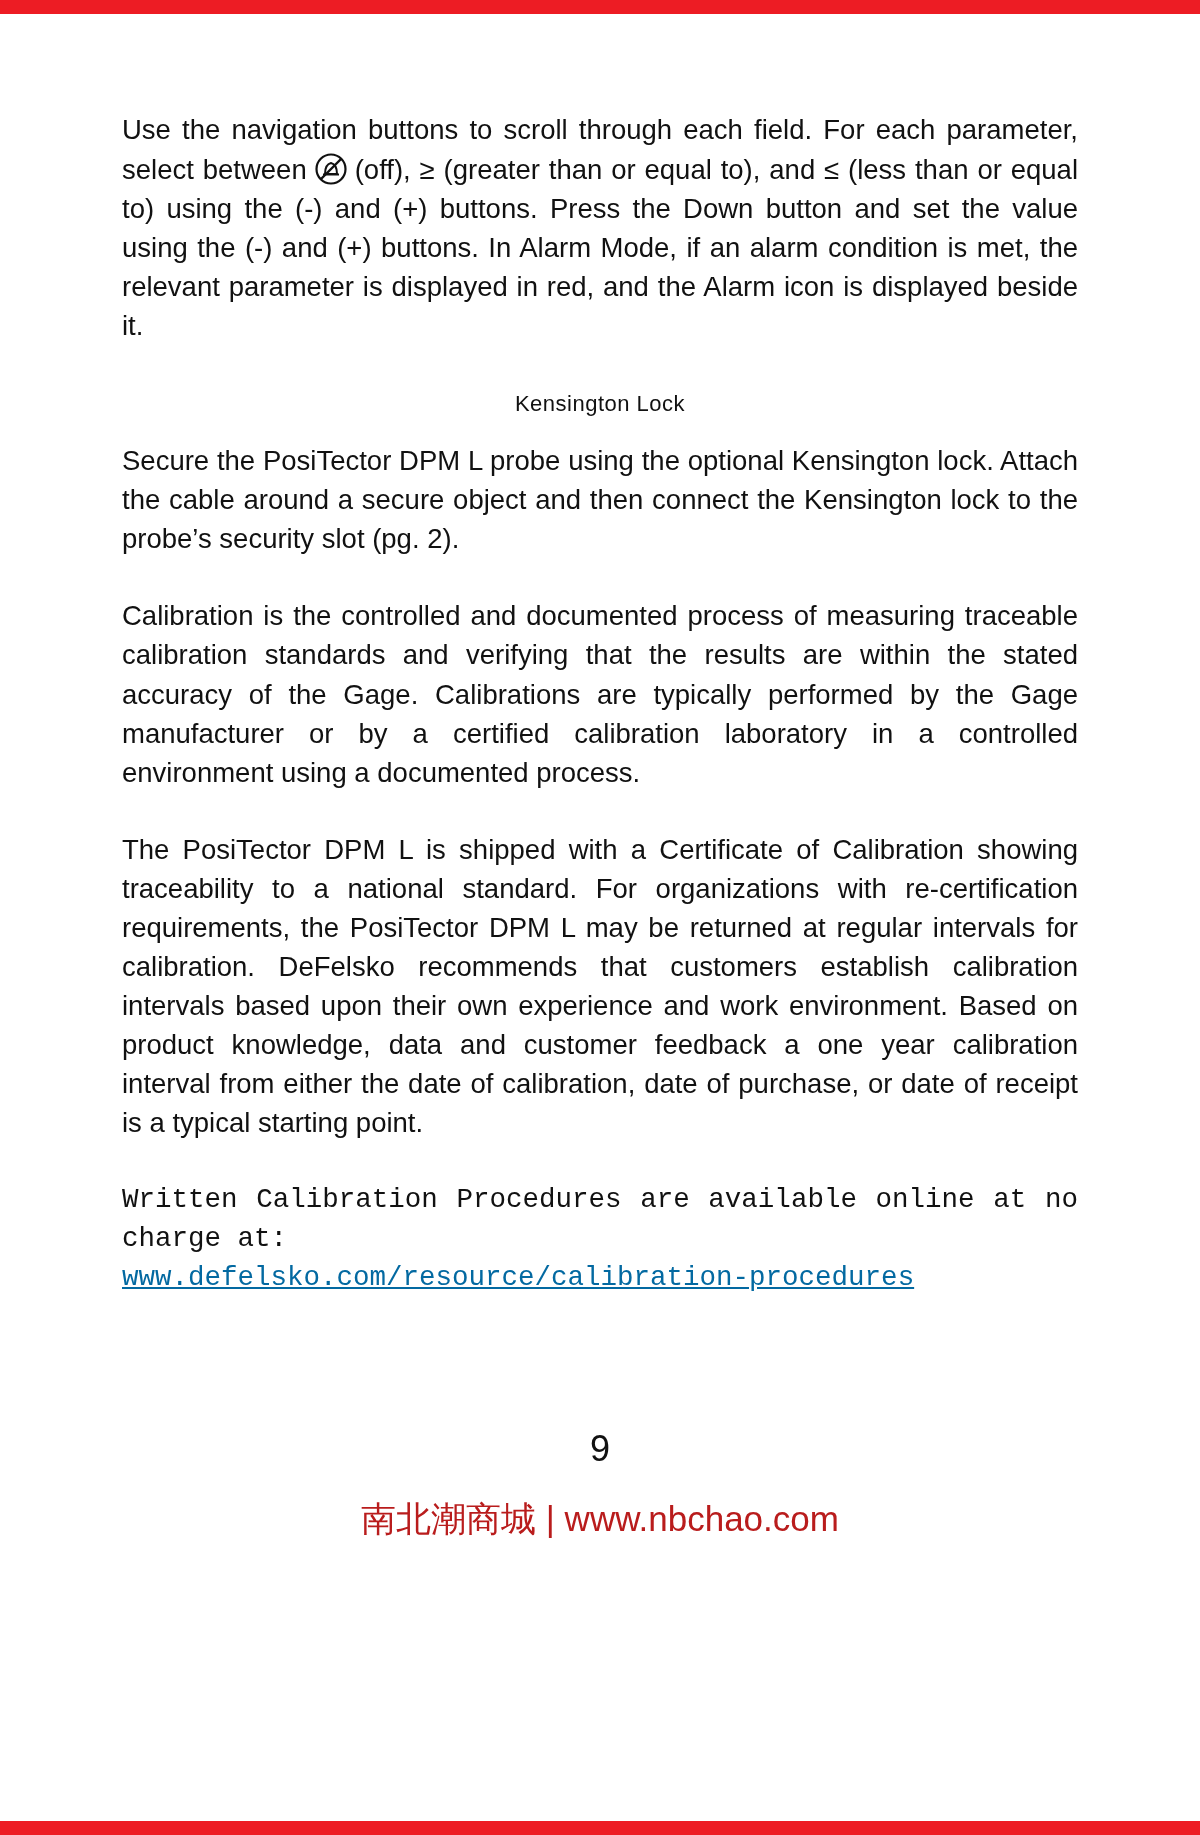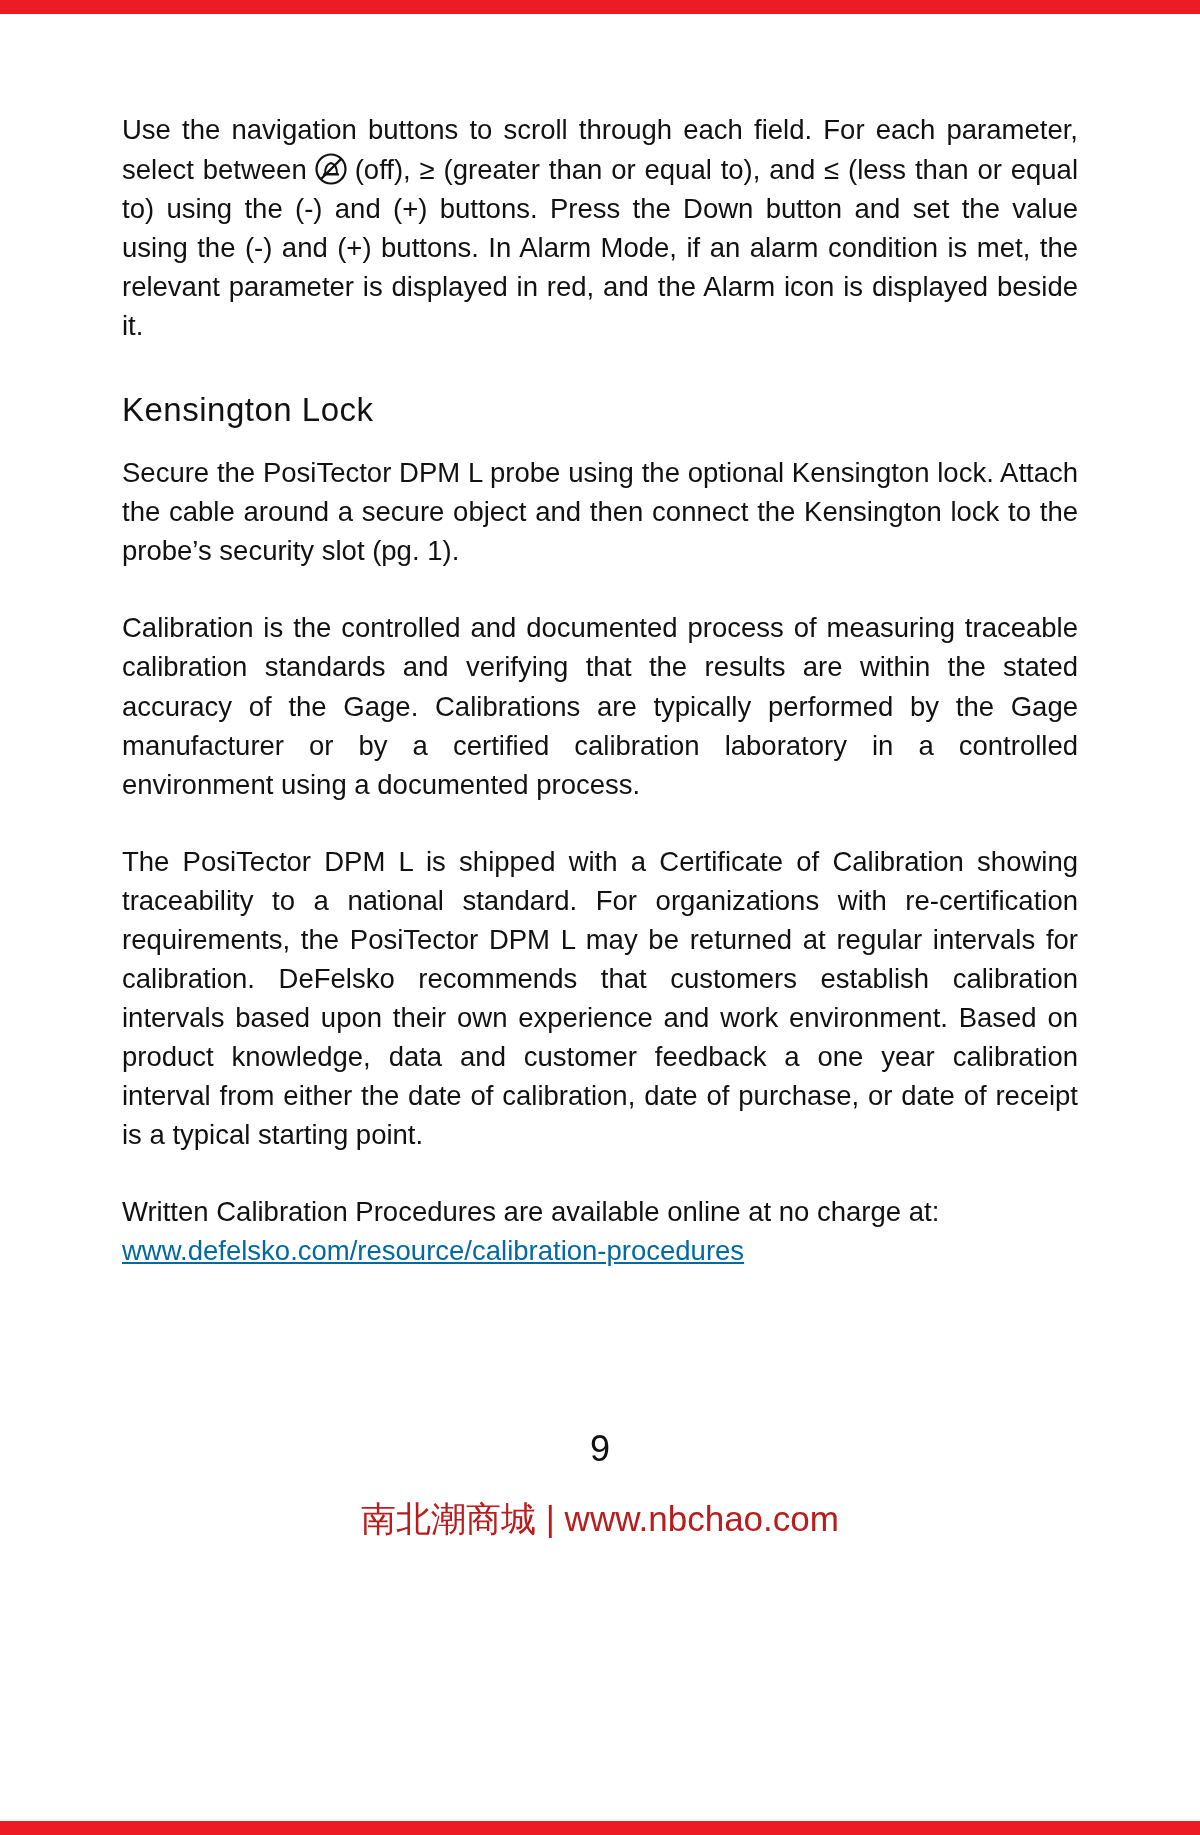--- a/index.html
+++ b/index.html
@@ -33,25 +33,26 @@
     right: 122px;
   }
 
   p.body {
     font-size: 27.5px;
     line-height: 1.42;
     text-align: justify;
     color: #111111;
     margin-bottom: 38px;
   }
-  p.body:last-child { margin-bottom: 0; }
+  p.body:last-child { margin-bottom: 0; font-family: Liberation Mono, monospace; }
 
   h2.section-heading {
-    font-size: 33px;
+    font-size: 22px;
     font-weight: 400;
+    text-align: center;
     color: #111111;
     margin: 46px 0 24px 0;
     letter-spacing: 0.5px;
   }
 
   .inline-icon {
     display: inline-block;
     width: 40px;
     height: 40px;
     vertical-align: -10px;
@@ -97,21 +98,21 @@
 
     <p class="body"><span>Use the navigation buttons to scroll through each field. For each parameter, select between</span><span class="inline-icon"><svg viewBox="0 0 40 40" xmlns="http://www.w3.org/2000/svg">
         <circle cx="20" cy="20" r="14.5" fill="none" stroke="#111111" stroke-width="2.2"></circle>
         <path d="M14 25 C14 19 16 15 20 14 C24 15 26 19 26 25 Z" fill="none" stroke="#111111" stroke-width="2"></path>
         <line x1="12" y1="25.5" x2="28" y2="25.5" stroke="#111111" stroke-width="2"></line>
         <line x1="10" y1="30" x2="30" y2="10" stroke="#111111" stroke-width="2.4"></line>
       </svg></span><span>(off), ≥ (greater than or equal to), and ≤ (less than or equal to) using the (-) and (+) buttons. Press the Down button and set the value using the (-) and (+) buttons. In Alarm Mode, if an alarm condition is met, the relevant parameter is displayed in red, and the Alarm icon is displayed beside it.</span></p>
 
     <h2 class="section-heading">Kensington Lock</h2>
 
-    <p class="body">Secure the PosiTector DPM L probe using the optional Kensington lock. Attach the cable around a secure object and then connect the Kensington lock to the probe’s security slot (pg. 1).</p>
+    <p class="body">Secure the PosiTector DPM L probe using the optional Kensington lock. Attach the cable around a secure object and then connect the Kensington lock to the probe’s security slot (pg. 2).</p>
 
 
     <p class="body">Calibration is the controlled and documented process of measuring traceable calibration standards and verifying that the results are within the stated accuracy of the Gage. Calibrations are typically performed by the Gage manufacturer or by a certified calibration laboratory in a controlled environment using a documented process.</p>
 
     <p class="body">The PosiTector DPM L is shipped with a Certificate of Calibration showing traceability to a national standard. For organizations with re-certification requirements, the PosiTector DPM L may be returned at regular intervals for calibration. DeFelsko recommends that customers establish calibration intervals based upon their own experience and work environment. Based on product knowledge, data and customer feedback a one year calibration interval from either the date of calibration, date of purchase, or date of receipt is a typical starting point.</p>
 
     <p class="body link-para"><span>Written Calibration Procedures are available online at no charge at:</span><br>
       <a>www.defelsko.com/resource/calibration-procedures</a>
     </p>
 

